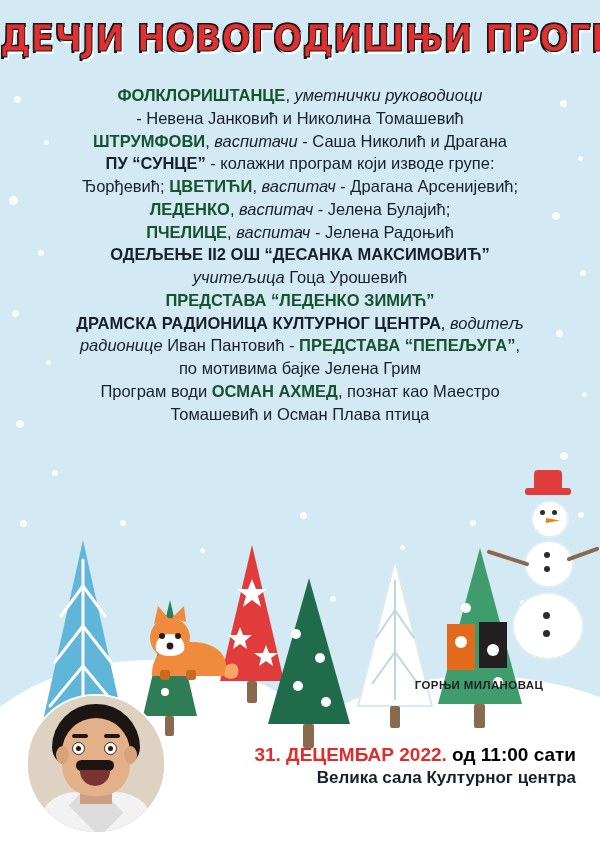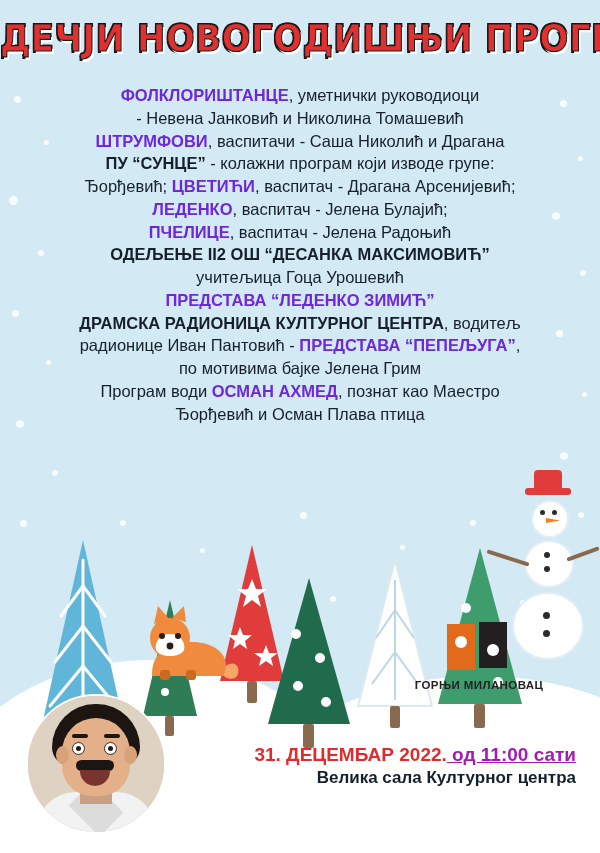--- a/index.html
+++ b/index.html
@@ -59,27 +59,28 @@
     width: 560px;
     text-align: center;
     color: #15202b;
     font-size: 16.5px;
     line-height: 1.38;
   }
   .body-text .ln {
     white-space: nowrap;
   }
   .red {
-    color: #6d28d9;
+    color: #14532d;
     font-weight: bold;
   }
   .bold {
     font-weight: bold;
   }
   .ital {
+    font-style: italic;
   }
   
   .hill {
     position: absolute;
     background: #ffffff;
   }
   .hill-a {
     left: -60px;
     top: 660px;
     width: 420px;
@@ -243,21 +244,21 @@
     top: 742px;
     width: 360px;
     text-align: right;
     line-height: 1.34;
   }
   .footer .f1 {
     color: #e02c2c;
     font-weight: bold;
     font-size: 19px;
   }
-  .footer .f1 .blk { color: #a21caf; text-decoration: underline; }
+  .footer .f1 .blk { color: #000000; }
   .footer .f2 {
     color: #15202b;
     font-weight: bold;
     font-size: 17px;
   }
   .footer .f3 {
     color: #15202b;
     font-weight: bold;
     font-size: 17px;
   }
@@ -312,21 +313,21 @@
       <div class="ln"><span>Ђорђевић; </span><span class="red">ЦВЕТИЋИ</span><span>, </span><span class="ital">васпитач</span><span> - Драгана Арсенијевић;</span></div>
       <div class="ln"><span class="red">ЛЕДЕНКО</span><span>, </span><span class="ital">васпитач</span><span> - Јелена Булајић;</span></div>
       <div class="ln"><span class="red">ПЧЕЛИЦЕ</span><span>, </span><span class="ital">васпитач</span><span> - Јелена Радоњић</span></div>
       <div class="ln"><span class="bold">ОДЕЉЕЊЕ II2 ОШ “ДЕСАНКА МАКСИМОВИЋ”</span></div>
       <div class="ln"><span class="ital">учитељица</span><span> Гоца Урошевић</span></div>
       <div class="ln"><span class="red">ПРЕДСТАВА “ЛЕДЕНКО ЗИМИЋ”</span></div>
       <div class="ln"><span class="bold">ДРАМСКА РАДИОНИЦА КУЛТУРНОГ ЦЕНТРА</span><span>, </span><span class="ital">водитељ</span></div>
       <div class="ln"><span class="ital">радионице</span><span> Иван Пантовић - </span><span class="red">ПРЕДСТАВА “ПЕПЕЉУГА”</span><span>,</span></div>
       <div class="ln"><span>по мотивима бајке Јелена Грим</span></div>
       <div class="ln"><span>Програм води </span><span class="red">ОСМАН АХМЕД</span><span>, познат као Маестро</span></div>
-      <div class="ln"><span>Ђорђевић и Осман Плава птица</span></div>
+      <div class="ln"><span>Томашевић и Осман Плава птица</span></div>
     </div>
 
   <div class="hill hill-a"></div>
   <div class="hill hill-b"></div>
   <div class="ground"></div>
 
   <div class="tree" style="left:28px; top:540px;">
     <svg width="110" height="190" viewBox="0 0 110 190">
       <polygon points="55,0 96,185 14,185" fill="#5fb6d9"></polygon>
       <g stroke="#ffffff" stroke-width="3" stroke-linecap="round">

